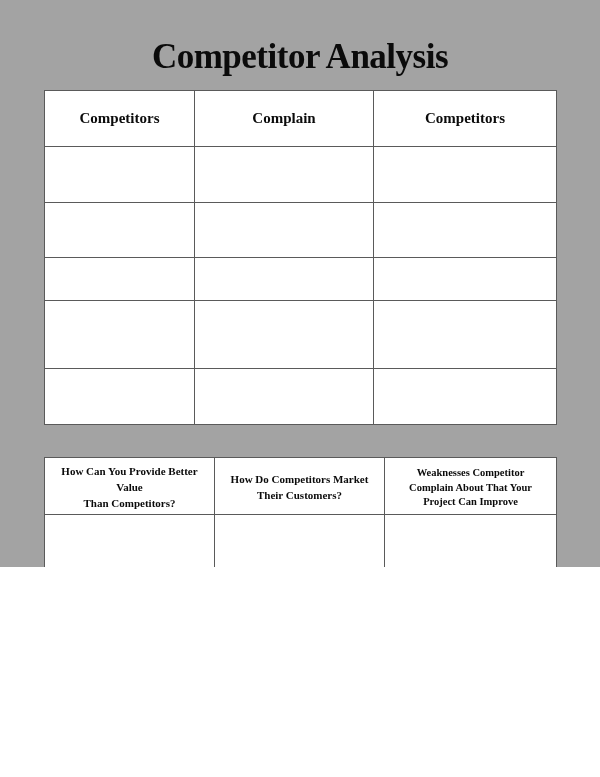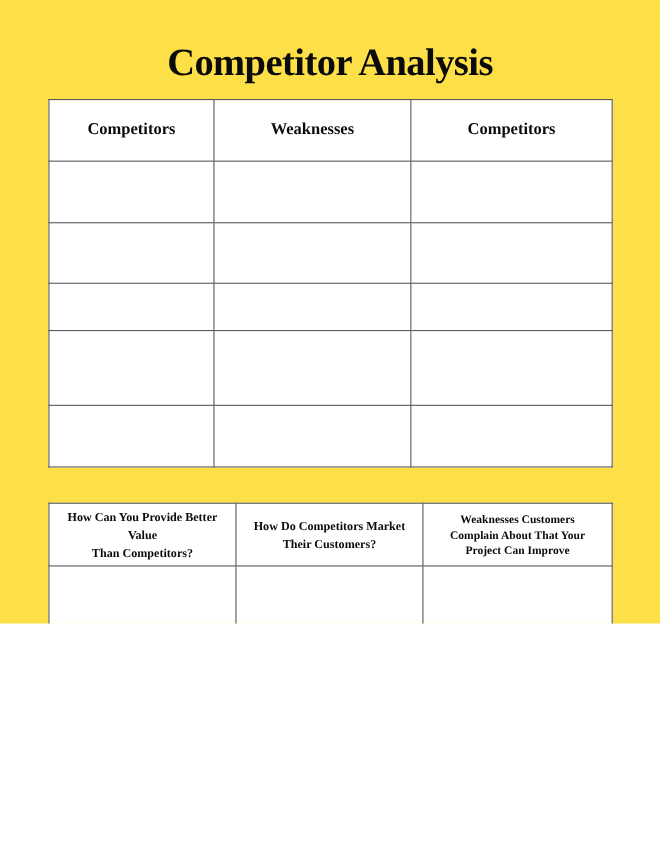--- a/index.html
+++ b/index.html
@@ -1,20 +1,20 @@
 <!DOCTYPE html>
 <html><head>
 <meta charset="utf-8">
 <style>
   html, body { margin: 0; padding: 0; background: #ffffff; }
   .page {
     position: relative;
     width: 600px;
     height: 567px;
-    background: #fde047;
+    background: #a3a3a3;
     font-family: "Liberation Serif", "DejaVu Serif", serif;
     color: #111111;
     overflow: hidden;
   }
   .doc-title {
     position: absolute;
     top: 37px;
     left: 0;
     right: 0;
     margin: 0;
@@ -100,21 +100,21 @@
 
   <table class="competitor-table">
     <colgroup>
       <col style="width:150px">
       <col style="width:179px">
       <col style="width:183px">
     </colgroup>
     <thead>
       <tr>
         <th>Competitors</th>
-        <th>Weaknesses</th>
+        <th>Complain</th>
         <th>Competitors</th>
       </tr>
     </thead>
     <tbody>
         <tr>
           <td></td>
           <td></td>
           <td></td>
         </tr>
         <tr>
@@ -145,21 +145,21 @@
       <col style="width:170px">
       <col style="width:170px">
       <col style="width:172px">
     </colgroup>
     <thead>
       <tr>
         <th>How Can You Provide Better Value
 Than Competitors?</th>
         <th>How Do Competitors Market
 Their Customers?</th>
-        <th class="small">Weaknesses Customers
+        <th class="small">Weaknesses Competitor
 Complain About That Your
 Project Can Improve</th>
       </tr>
     </thead>
     <tbody>
         <tr>
           <td></td>
           <td></td>
           <td></td>
         </tr>

